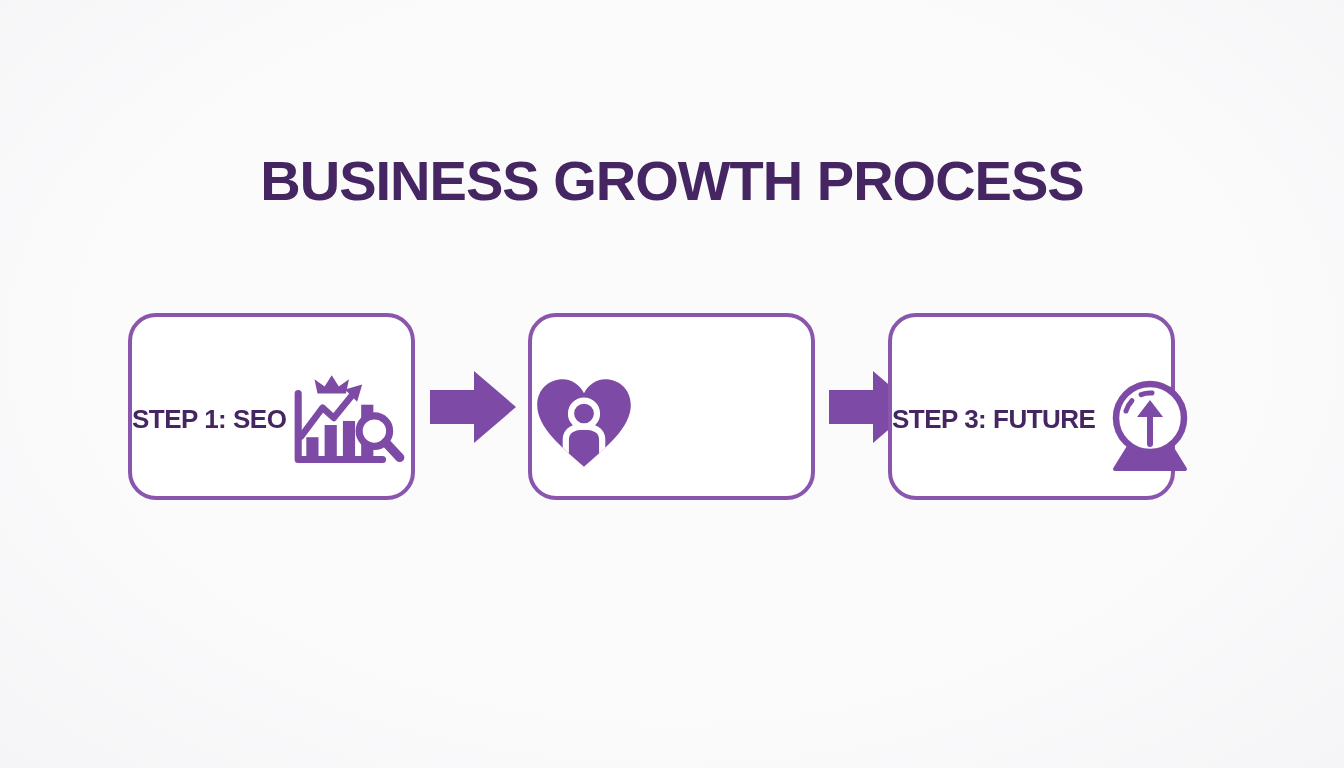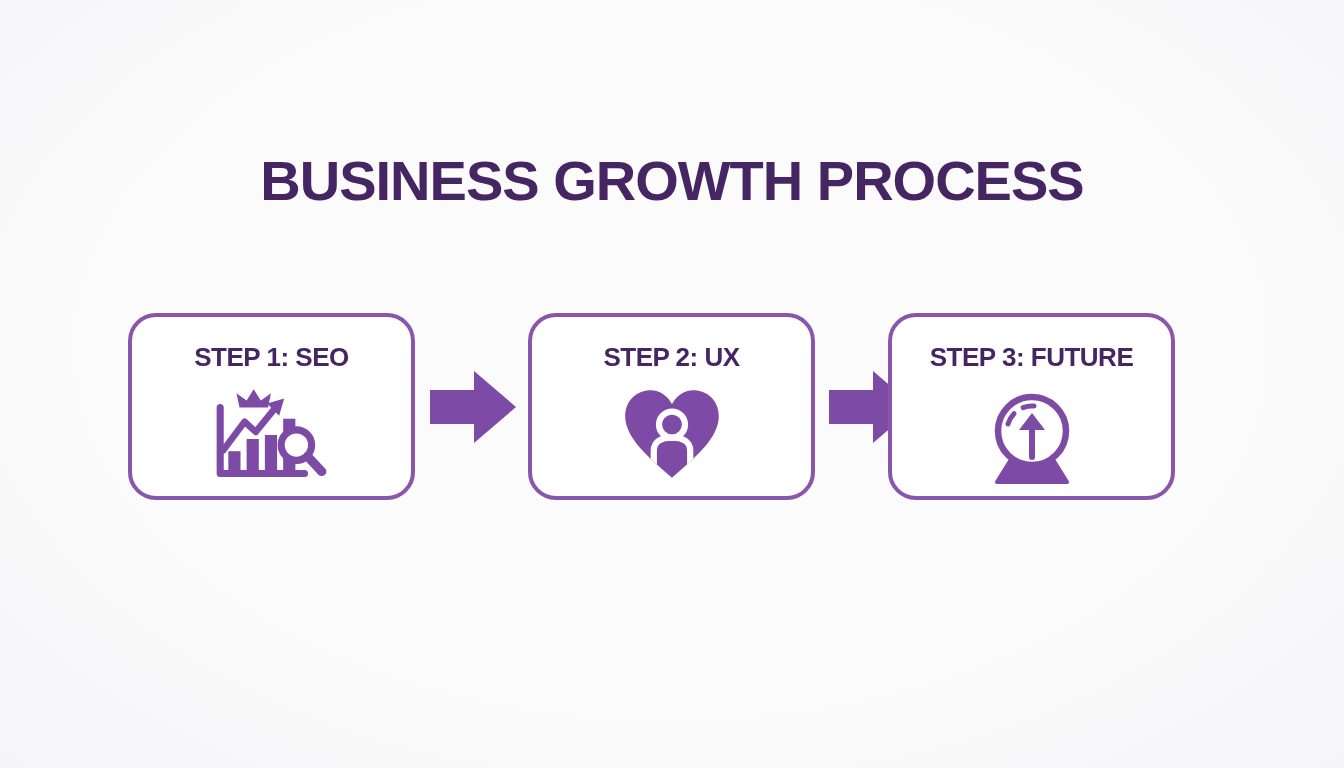--- a/index.html
+++ b/index.html
@@ -33,21 +33,21 @@
     white-space:nowrap;
   }
   .step-box{
     position:absolute;
     top:313px;
     width:287px;height:187px;
     background:var(--box-fill);
     border:4px solid var(--box-border);
     border-radius:28px;
     display:flex;
-    flex-direction:column;
+    flex-direction:row;
     align-items:center;
     padding-top:25px;
   }
   .step-box.pos-1{left:128px;}
   .step-box.pos-2{left:528px;}
   .step-box.pos-3{left:888px;}
   .step-label{
     font-size:26px;
     font-weight:bold;
     letter-spacing:-0.5px;
@@ -92,21 +92,20 @@
     </span>
   </div>
 
   <span class="connector pos-1">
     <svg width="86" height="72" viewBox="0 0 86 72" aria-hidden="true">
       <polygon points="0,19 44,19 44,0 86,36 44,72 44,53 0,53" fill="currentColor"></polygon>
     </svg>
   </span>
 
   <div class="step-box pos-2">
-    <div class="step-label">STEP 2: UX</div>
     <span class="step-icon">
       <svg width="104" height="96" viewBox="0 0 100 92" aria-hidden="true">
         <defs>
           <clipPath id="heartClip">
             <path d="M50 87 C28 68 5 49 5 28 C5 12 17 3 29.5 3 C38.5 3 46 8.5 50 16.5 C54 8.5 61.5 3 70.5 3 C83 3 95 12 95 28 C95 49 72 68 50 87 Z"></path>
           </clipPath>
         </defs>
         <path d="M50 87 C28 68 5 49 5 28 C5 12 17 3 29.5 3 C38.5 3 46 8.5 50 16.5 C54 8.5 61.5 3 70.5 3 C83 3 95 12 95 28 C95 49 72 68 50 87 Z" fill="currentColor"></path>
         <g clip-path="url(#heartClip)">
           <circle cx="50" cy="36" r="12.5" fill="none" stroke="#ffffff" stroke-width="6"></circle>

